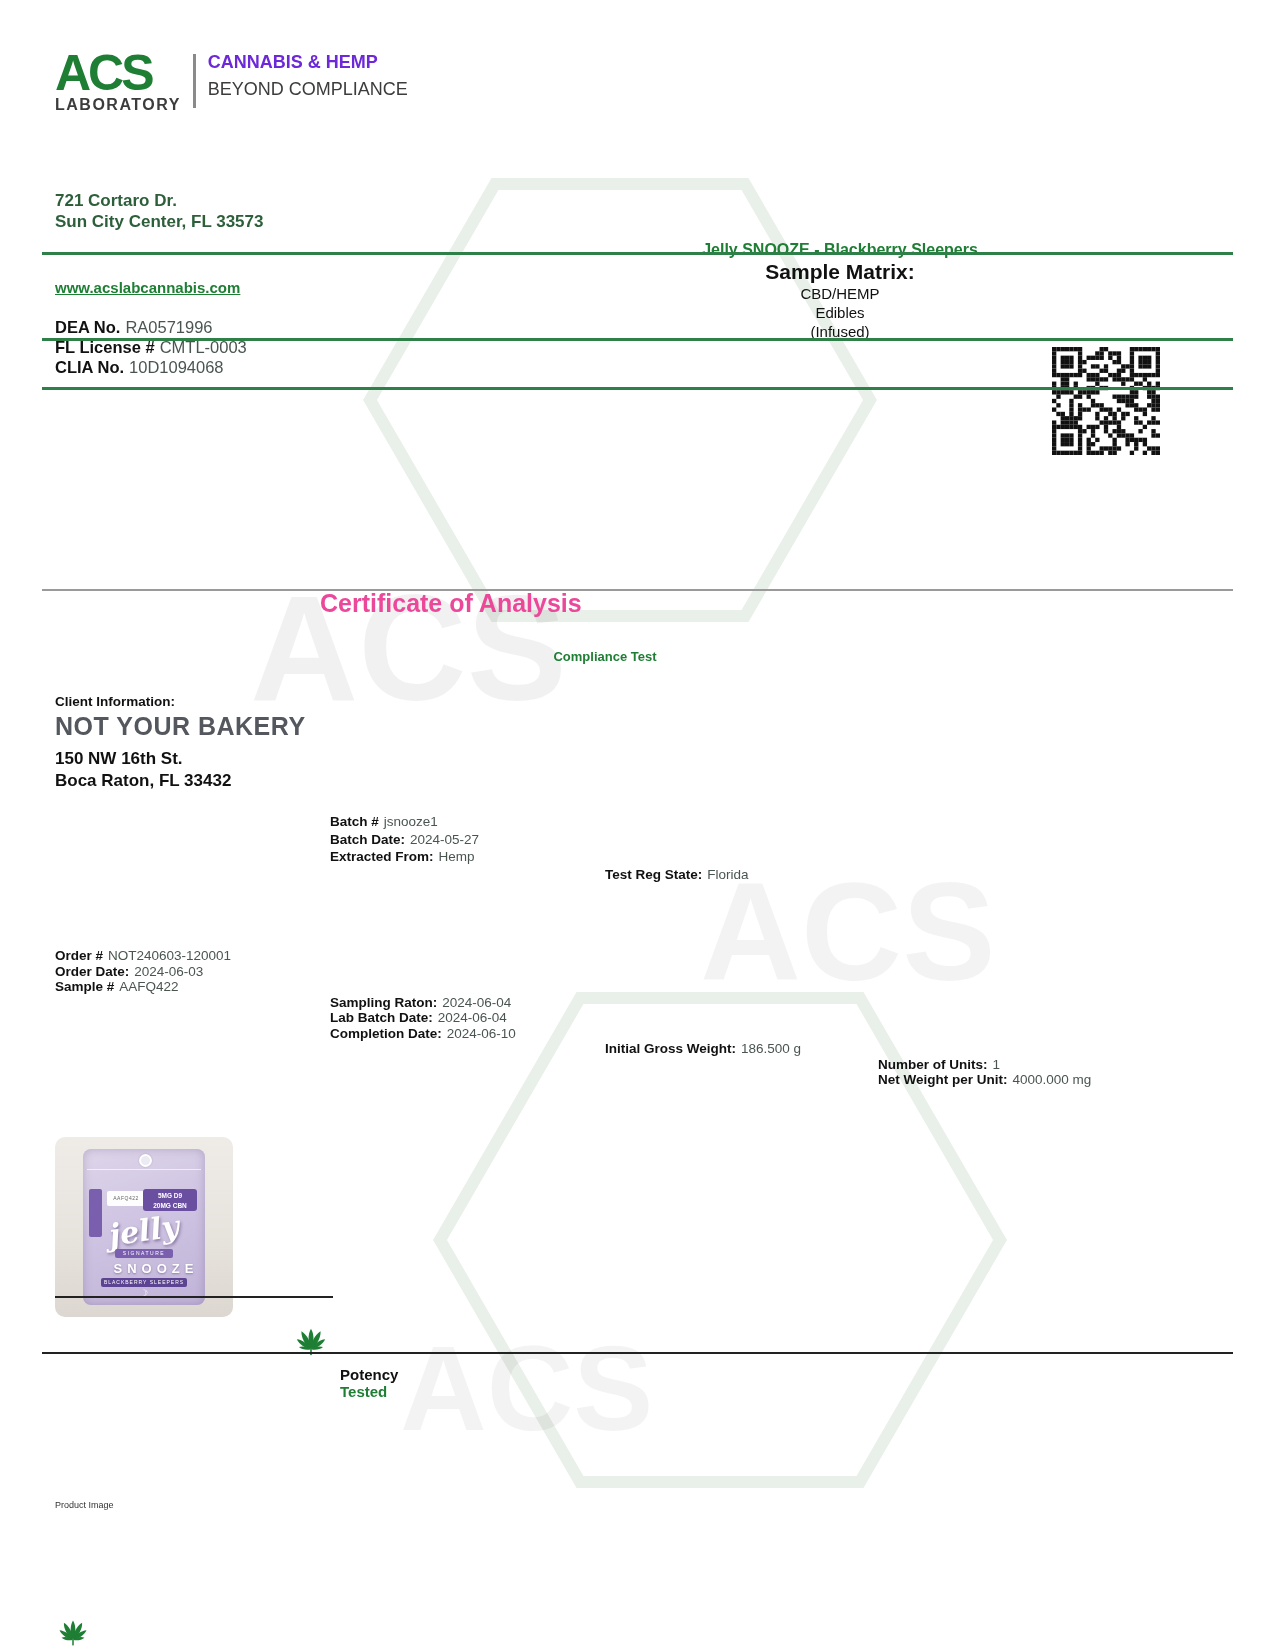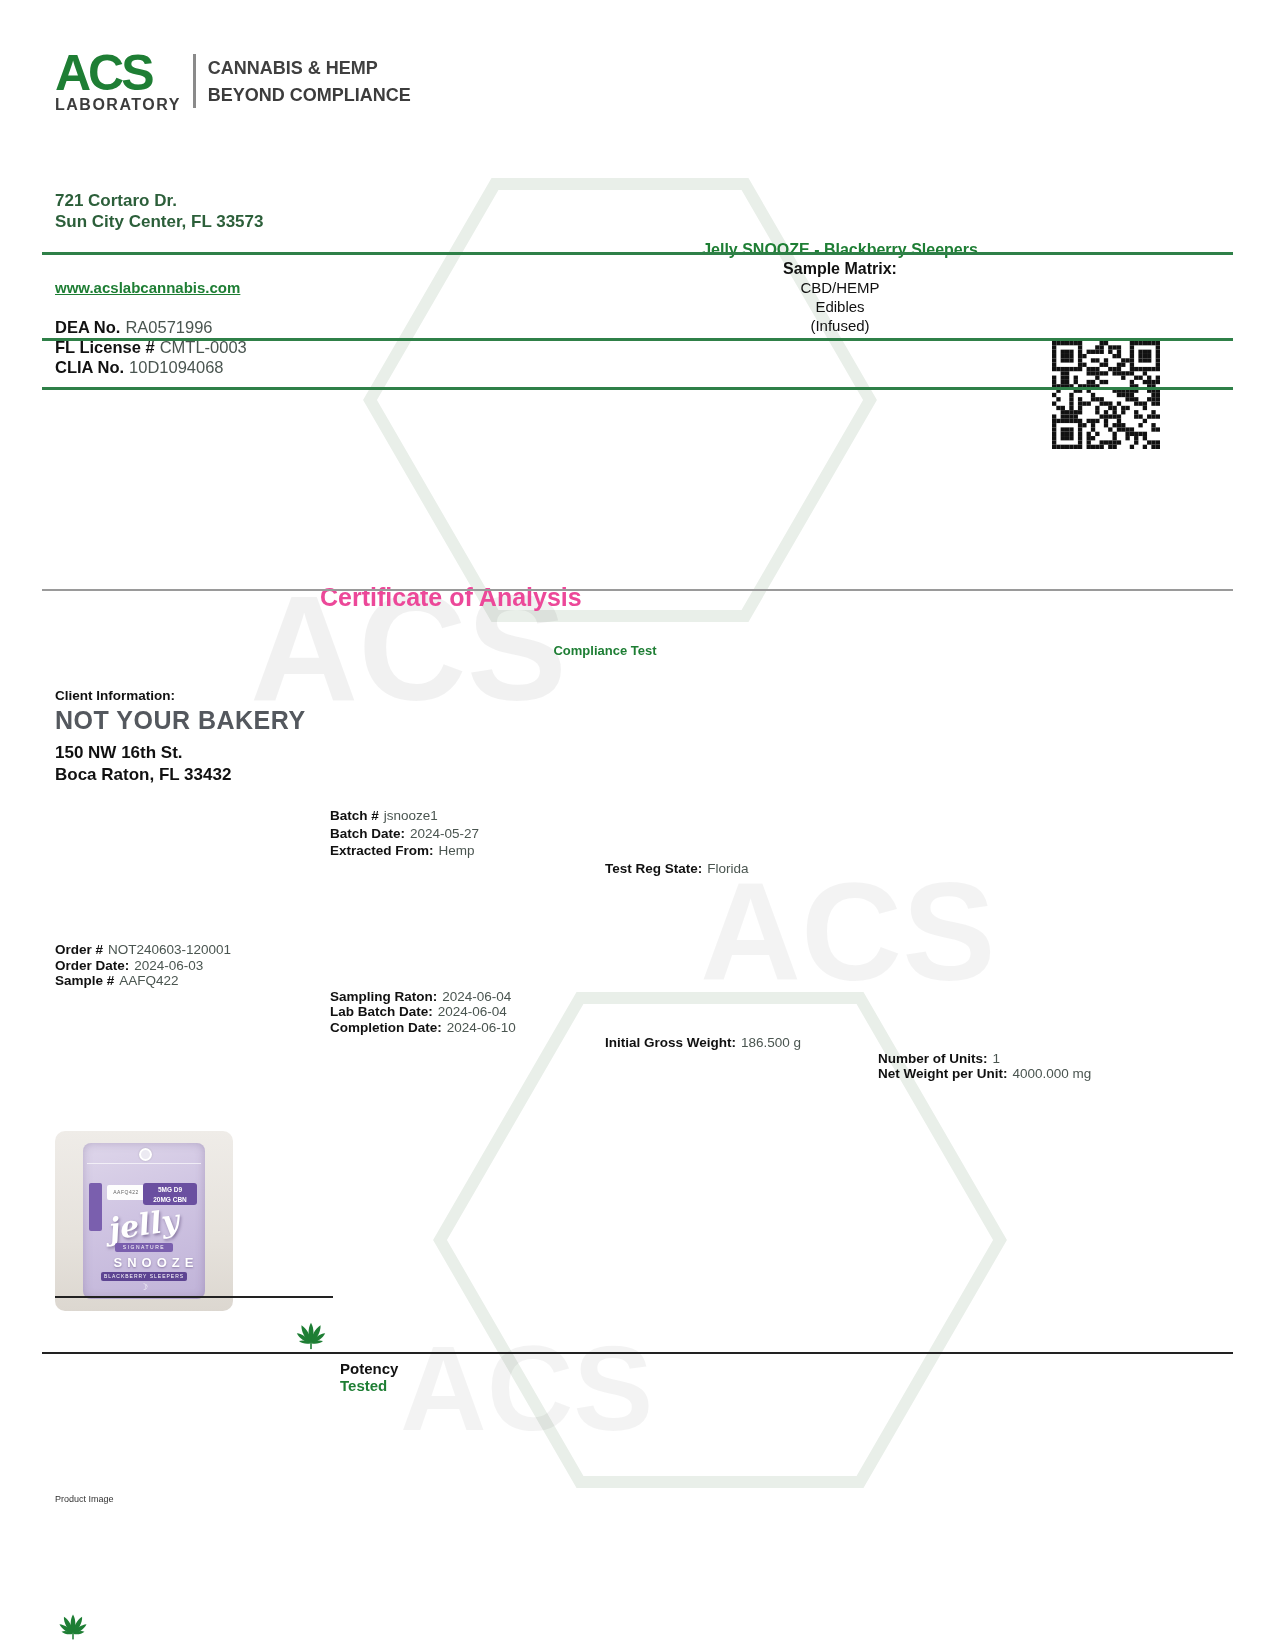--- a/index.html
+++ b/index.html
@@ -5,31 +5,31 @@
   html,body{margin:0;padding:0;background:#fff;}
   .page{position:relative;width:1275px;height:1650px;background:#fff;overflow:hidden;
         font-family:"Liberation Sans",sans-serif;color:#1a1a1a;}
   .abs{position:absolute;}
   .wm{position:absolute;left:0;top:0;z-index:0;pointer-events:none;}
   .z{position:relative;z-index:1;}
   
   .acs-big{font-size:50px;line-height:42px;font-weight:800;color:#1e7e34;letter-spacing:-3px;}
   .acs-lab{font-size:16px;font-weight:700;color:#3c3c3c;letter-spacing:1.5px;margin-top:2px;}
   .logo-div{width:3px;height:54px;background:#8a8a8a;margin:2px 12px 0 12px;}
-  .tag1{font-size:18px;font-weight:700;color:#404040;margin-top:6px;}
-  .tag2{font-size:18px;font-weight:700;color:#3c3c3c;margin-top:6px;}
+  .tag1{font-size:18px;font-weight:700;color:#6d28d9;margin-top:0;}
+  .tag2{font-size:18px;font-weight:400;color:#3c3c3c;margin-top:6px;}
   .addr{font-size:17px;font-weight:700;color:#2c5f3a;line-height:21px;}
   .site{font-size:15px;font-weight:700;color:#1e7e34;text-decoration:underline;}
   .kv{font-size:13.5px;line-height:17.5px;white-space:nowrap;}
   .kv .k{font-weight:700;color:#111;margin-right:5px;}
   .kv .v{color:#4a5550;}
   .kv-lg .kv{font-size:16.5px;line-height:20px;}
   .tight .kv{line-height:15.5px;}
   .prod-title{font-size:16px;font-weight:700;color:#1e7e34;}
-  .matrix-lbl{font-size:16px;font-weight:700;color:#111;margin-top:1px;}
+  .matrix-lbl{font-size:21px;font-weight:700;color:#111;margin-top:1px;}
   .matrix-ln{font-size:15px;color:#111;line-height:19px;}
   .coa-title{font-size:25px;font-weight:700;color:#ec4899;}
   .coa-sub{font-size:13px;font-weight:700;color:#1e7e34;text-align:center;}
   .hr-green{position:absolute;left:42px;width:1191px;height:2.5px;background:#2f8048;}
   .hr-gray{position:absolute;left:42px;width:1191px;height:1.5px;background:#9a9a9a;}
   .hr-dark{position:absolute;left:42px;width:1191px;height:2px;background:#222;}
   .client-lbl{font-size:13.5px;font-weight:700;color:#111;}
   .client-name{font-size:25px;font-weight:700;color:#54585e;letter-spacing:.5px;margin-top:3px;}
   .client-addr{font-size:17px;font-weight:700;color:#111;line-height:22px;margin-top:7px;}
   

